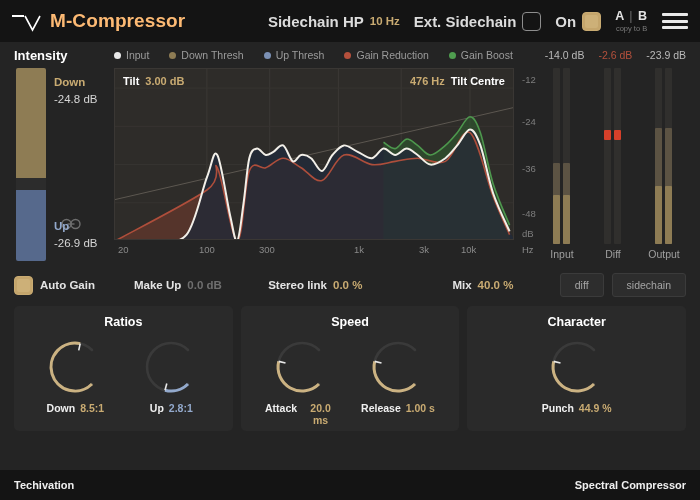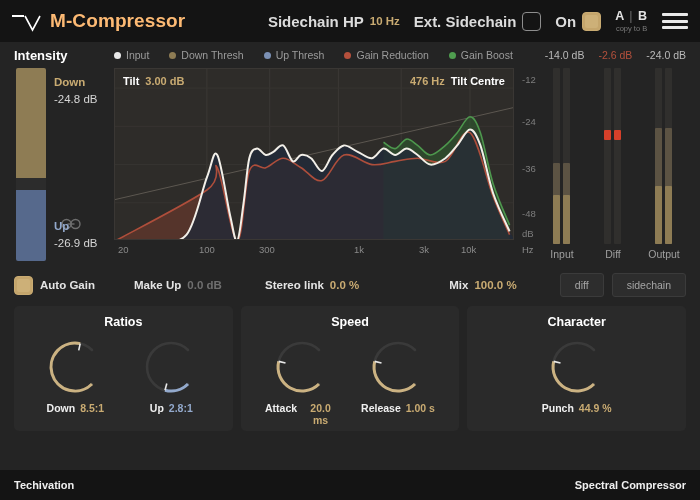--- a/index.html
+++ b/index.html
@@ -198,21 +198,21 @@
         <span class="legend-label">Gain Reduction</span>
       </div>
       <div class="legend-item">
         <span class="legend-dot" style="background:#4f9d4f"></span>
         <span class="legend-label">Gain Boost</span>
       </div>
     </div>
   <div class="readouts" id="readouts">
       <span class="readout">-14.0 dB</span>
       <span class="readout red">-2.6 dB</span>
-      <span class="readout">-24.0 dB</span>
+      <span class="readout">-23.9 dB</span>
     </div>
 </div>
 
 <div class="main">
 
   <div class="thresh-panel">
     <div class="slider-col">
       <div class="sl-down" id="sl-down" style="height: 110px;"></div>
       <div class="sl-up-cap" id="sl-up-cap" style="top: 122px;"></div>
       <div class="sl-up" id="sl-up" style="top: 122px; height: 71px;"></div>
@@ -327,21 +327,21 @@
   <div class="ps-item" style="margin-right:auto">
     <span class="ps-lab">Make Up</span>
     <span class="ps-val dim">0.0 dB</span>
   </div>
   <div class="ps-item" style="margin-right:90px">
     <span class="ps-lab">Stereo link</span>
     <span class="ps-val">0.0 %</span>
   </div>
   <div class="ps-item">
     <span class="ps-lab">Mix</span>
-    <span class="ps-val">100.0 %</span>
+    <span class="ps-val">40.0 %</span>
   </div>
   <div class="mini-btns">
     <button class="mini-btn">diff</button>
     <button class="mini-btn">sidechain</button>
   </div>
 </div>
 
 <div class="panels" id="panels">
     <div class="panel">
       <div class="panel-title">Ratios</div>

